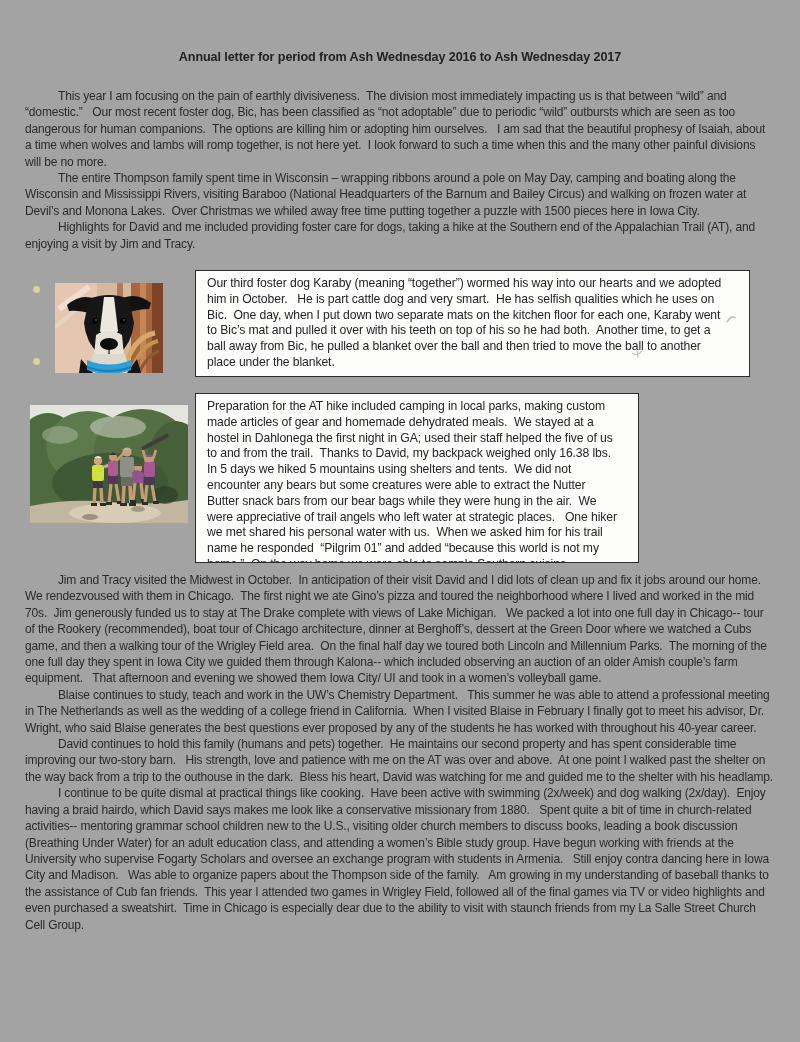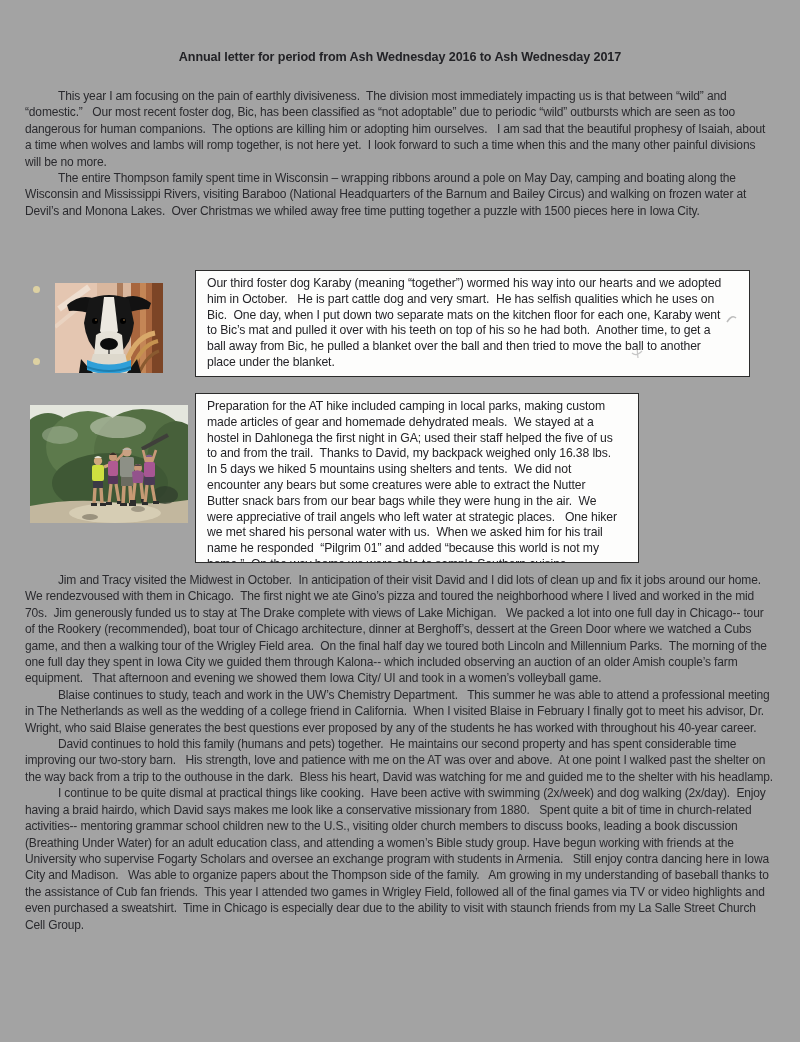--- a/index.html
+++ b/index.html
@@ -72,20 +72,21 @@
 </head>
 <body>
 
 <div class="page">
 
   <h1 class="title">Annual letter for period from Ash Wednesday 2016 to Ash Wednesday 2017</h1>
 
   <div class="body-block block-1">
     <p>This year I am focusing on the pain of earthly divisiveness.  The division most immediately impacting us is that between “wild” and “domestic.”   Our most recent foster dog, Bic, has been classified as “not adoptable” due to periodic “wild” outbursts which are seen as too dangerous for human companions.  The options are killing him or adopting him ourselves.   I am sad that the beautiful prophesy of Isaiah, about a time when wolves and lambs will romp together, is not here yet.  I look forward to such a time when this and the many other painful divisions will be no more.</p>
     <p>The entire Thompson family spent time in Wisconsin – wrapping ribbons around a pole on May Day, camping and boating along the Wisconsin and Mississippi Rivers, visiting Baraboo (National Headquarters of the Barnum and Bailey Circus) and walking on frozen water at Devil’s and Monona Lakes.  Over Christmas we whiled away free time putting together a puzzle with 1500 pieces here in Iowa City.</p>
+    <p>Highlights for David and me included providing foster care for dogs, taking a hike at the Southern end of the Appalachian Trail (AT), and enjoying a visit by Jim and Tracy.</p>
   </div>
 
   <span class="scan-dot dot-1"></span>
   <span class="scan-dot dot-2"></span>
 
   <div class="photo photo-dog" aria-label="Photo of Karaby, black and white dog with blue collar">
     <svg width="108" height="90" viewBox="0 0 108 90" xmlns="http://www.w3.org/2000/svg">
       <rect width="108" height="90" fill="#d9b79e"></rect>
       <rect x="0" y="0" width="42" height="90" fill="#e4c6b1"></rect>
       <path d="M4,26 L34,4" stroke="#f1e4d8" stroke-width="6" opacity="0.8"></path>

